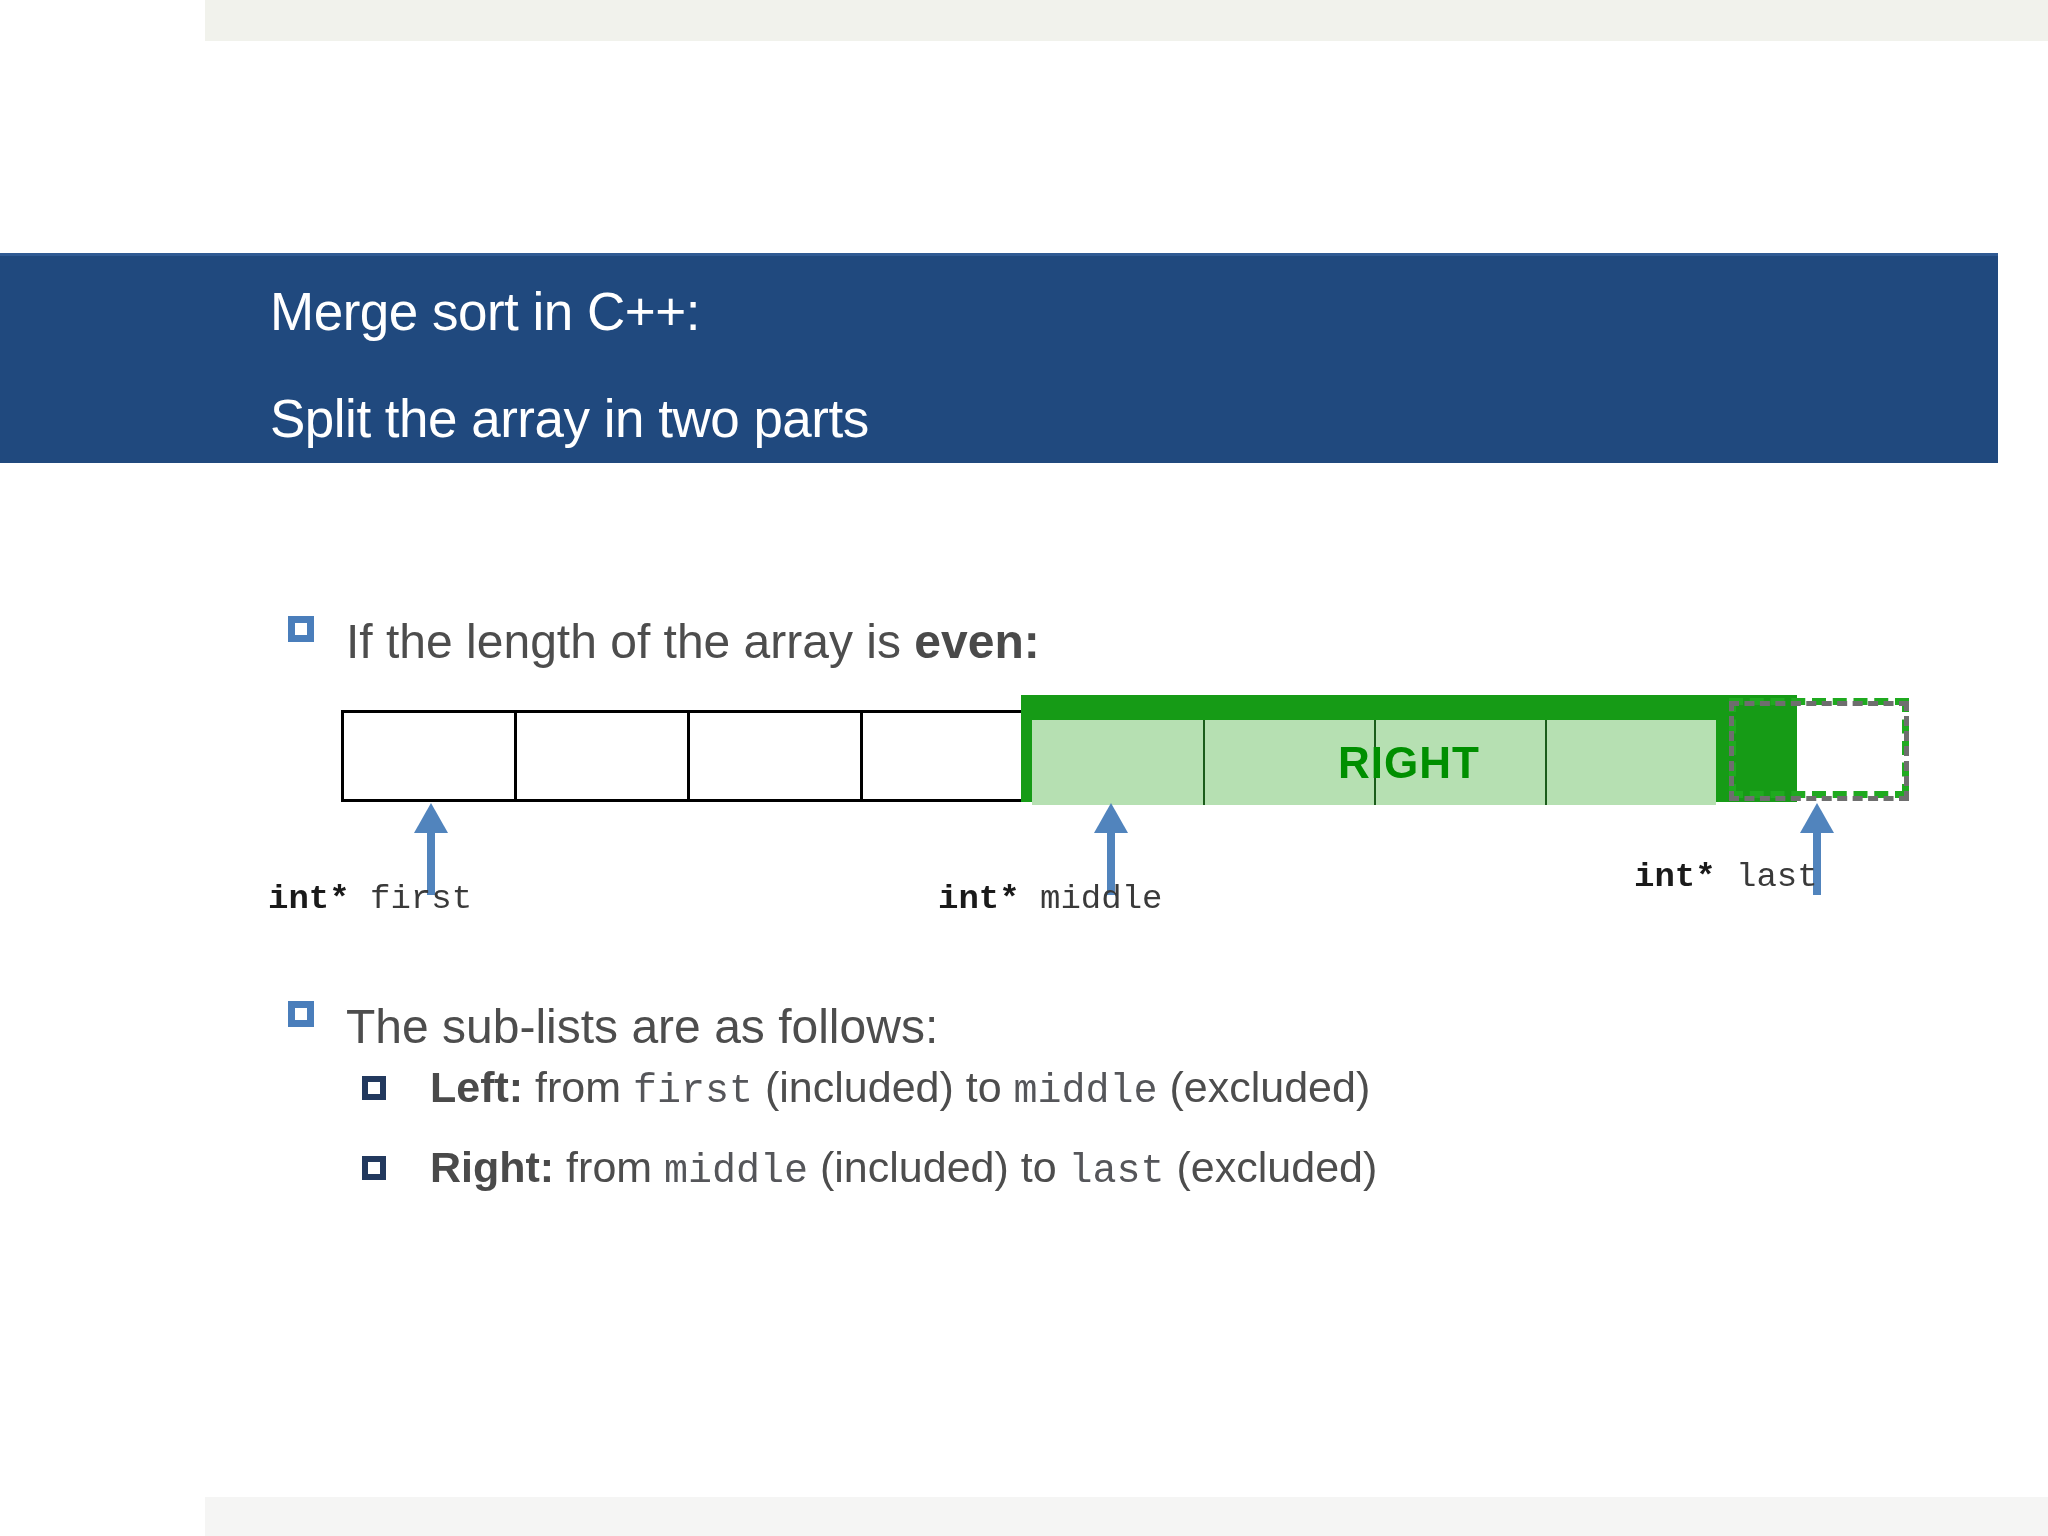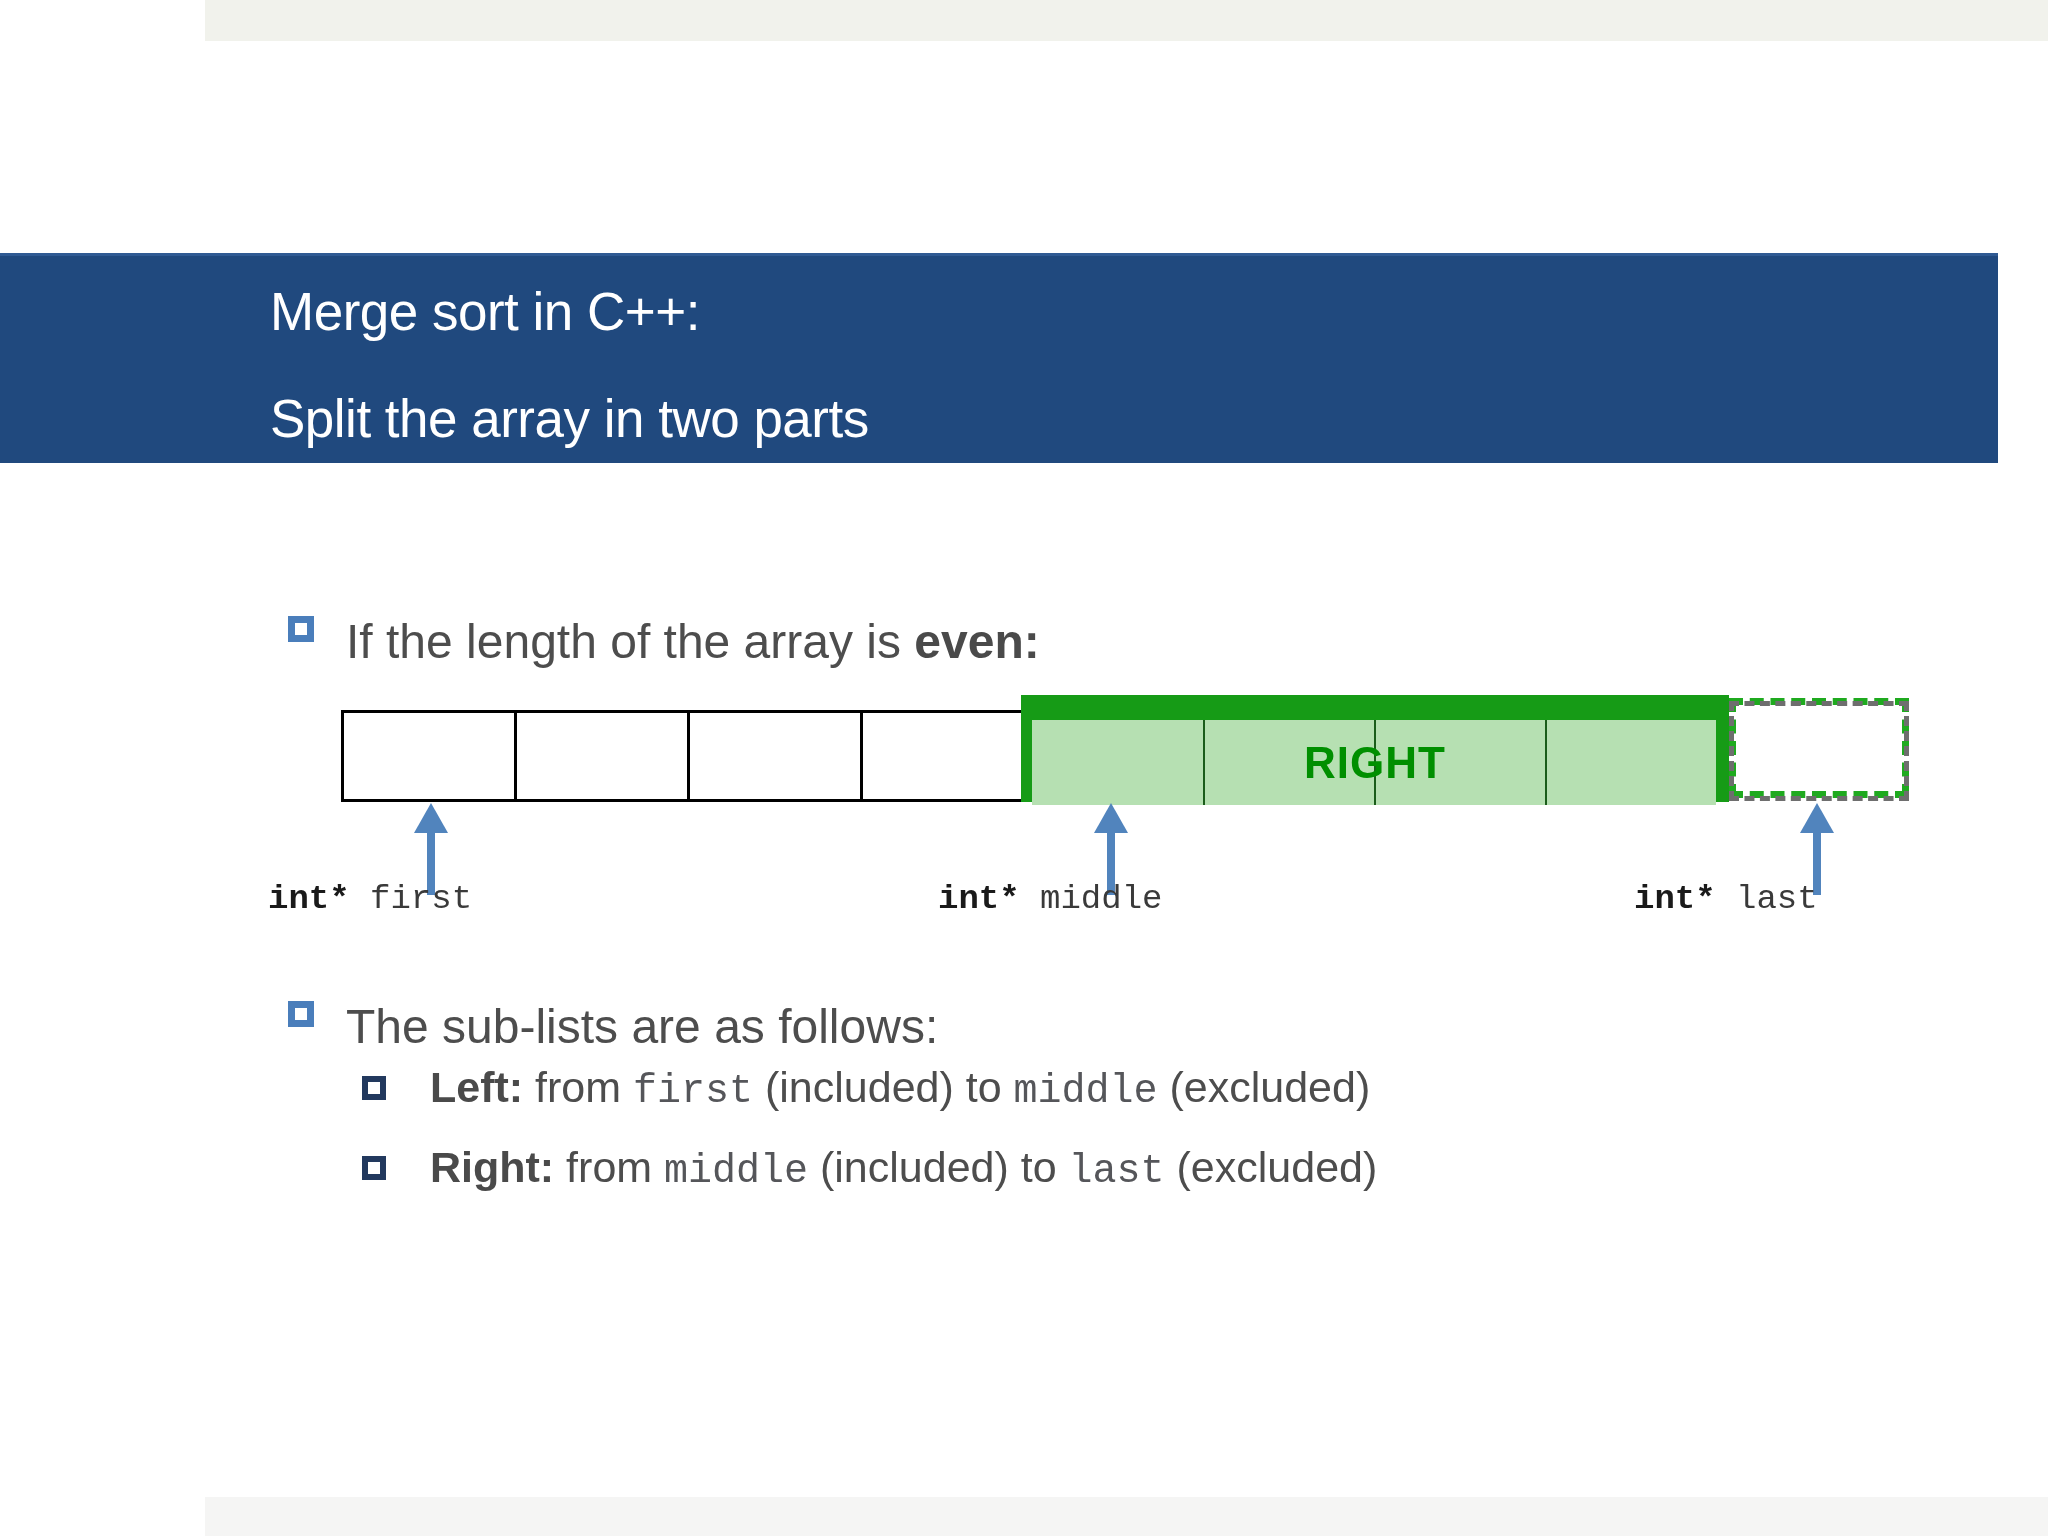--- a/index.html
+++ b/index.html
@@ -141,21 +141,21 @@
     border: 3px solid #000000;
     margin-left: -3px;
     background: #ffffff;
   }
   .cell:first-child { margin-left: 0; }
 
   .green-block {
     position: absolute;
     left: 1021px;
     top: 5px;
-    width: 708px;
+    width: 776px;
     height: 107px;
     box-sizing: border-box;
     border: 11px solid #169b16;
     background: #169b16;
   }
   .green-inner {
     position: absolute;
     left: 0;
     top: 14px;
     width: 100%;
@@ -237,21 +237,21 @@
     position: absolute;
     font-family: "Liberation Mono", monospace;
     font-size: 34px;
     color: #1a1a1a;
     white-space: nowrap;
   }
   .ptr-label .t { font-weight: bold; }
   .ptr-label .n { font-weight: normal; color: #3a3a3a; }
   #label-first  { left: 268px;  top: 880px; }
   #label-middle { left: 938px;  top: 880px; }
-  #label-last   { left: 1634px; top: 880px; text-align: center; }
+  #label-last   { left: 1634px; top: 858px; text-align: center; }
 </style>
 </head>
 <body>
 
 <div class="top-band"></div>
 <div class="bottom-band"></div>
 
 <div class="title-bar"></div>
 <div class="title-text">Merge sort in C++:
 Split the array in two parts</div>

